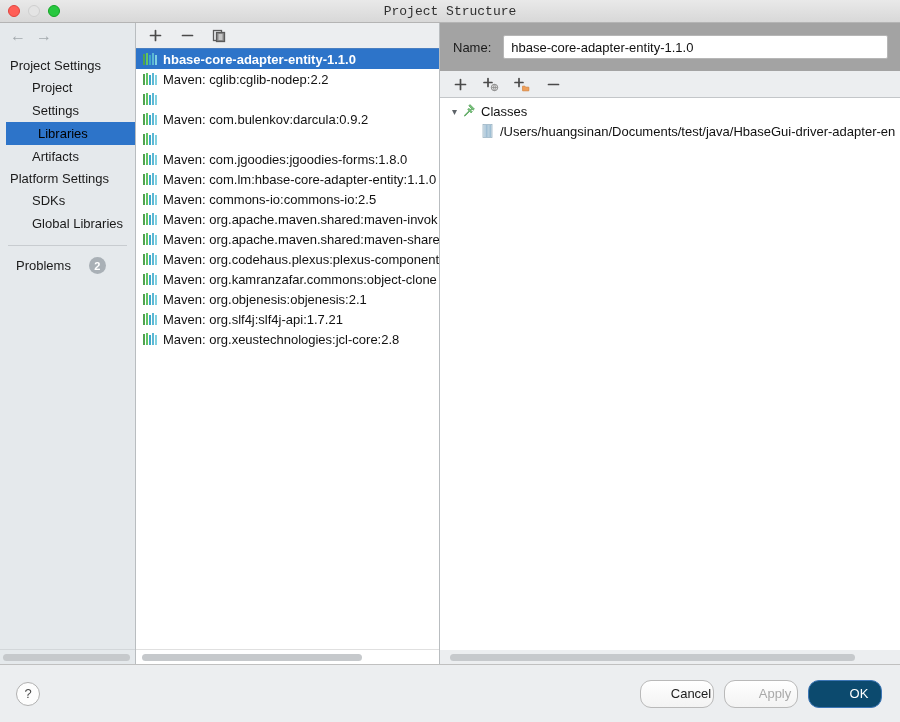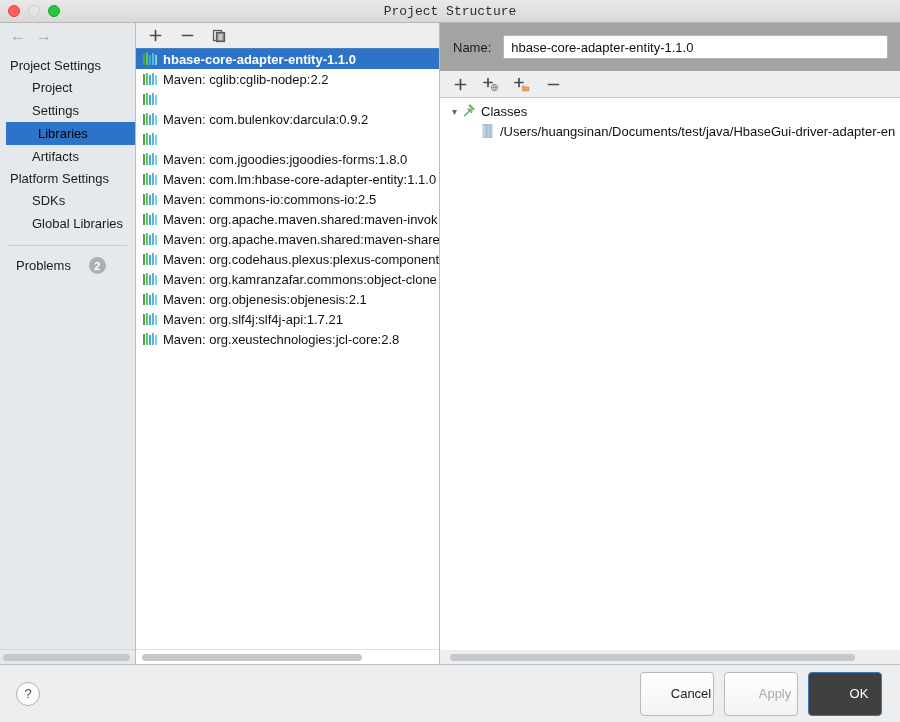--- a/index.html
+++ b/index.html
@@ -337,37 +337,37 @@
     background: #fdfdfd;
     display: flex;
     align-items: center;
     justify-content: center;
     font-size: 13px;
     color: #4a4a4a;
   }
   .footer-spacer { flex: 1 1 auto; }
   .btn {
     min-width: 74px;
-    height: 44px;
+    height: 28px;
     margin-left: 10px;
-    border-radius: 4px;
+    border-radius: 11px;
     border: 1px solid #b9b9b9;
     background: linear-gradient(180deg, #ffffff 0%, #f3f3f3 100%);
     font-family: "Liberation Sans", sans-serif;
     font-size: 13px;
     color: #202020;
     display: flex;
     align-items: center;
     justify-content: center;
     box-sizing: border-box;
     padding-left: 28px;
   }
   .btn.disabled { color: #a9a9a9; }
   .btn.primary {
-    background: #404040;
+    background: #0c4a6e;
     border: 1px solid #3c76b6;
     color: #ffffff;
   }
 </style>
 </head>
 <body>
 
 <div class="window">
 
   <div class="titlebar">

